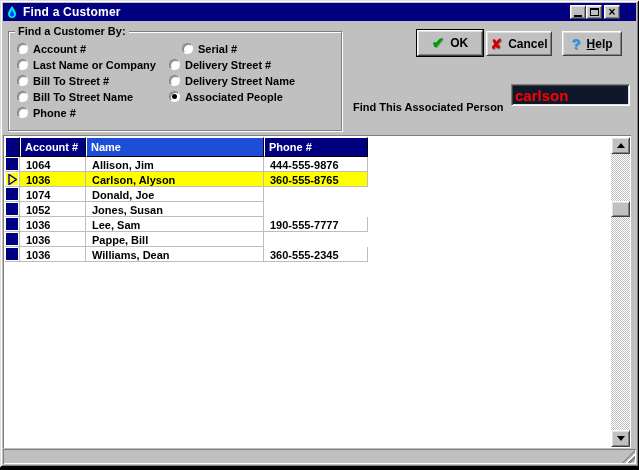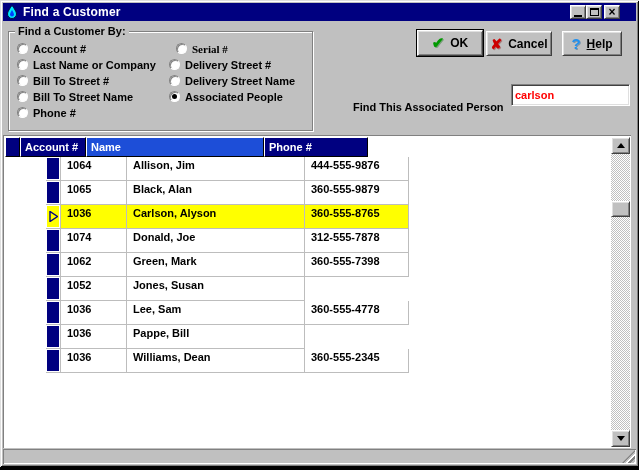--- a/index.html
+++ b/index.html
@@ -17,21 +17,21 @@
   .tb-btn { position:absolute; top:2px; width:16px; height:14px; background:#c0c0c0;
     border:1px solid; border-color:#fff #404040 #404040 #fff;
     box-shadow: inset 1px 1px 0 #dfdfdf, inset -1px -1px 0 #808080;
     display:flex; align-items:center; justify-content:center; }
   .tb-min { left:567px; } .tb-max { left:583px; } .tb-close { left:601px; }
   .g-min { width:8px; height:2px; background:#000; margin-top:7px; }
   .g-max { width:9px; height:8px; border:1px solid #000; border-top:2px solid #000; }
   .g-close { font-size:12px; font-weight:bold; color:#000; line-height:10px; font-family:"Liberation Sans",sans-serif; }
 
   
-  .groupbox { position:absolute; left:8px; top:31px; width:305px; height:100px;
+  .groupbox { position:absolute; left:8px; top:31px; width:334px; height:100px;
     border:1px solid #808080; box-shadow: 1px 1px 0 #fff, inset 1px 1px 0 #fff; }
   .legend { position:absolute; left:6px; top:-7px; background:#c0c0c0; padding:0 3px;
     font-size:11px; font-weight:bold; color:#000; }
   .radio-row { position:absolute; display:flex; align-items:center; height:13px; cursor:default; }
   .radio { width:11px; height:11px; border-radius:50%; background:#fff;
     border:1px solid; border-color:#808080 #fff #fff #808080;
     box-shadow: inset 1px 1px 0 #404040a0; position:relative; flex:none; }
   .radio.checked::after { content:""; position:absolute; left:2px; top:2px; width:5px; height:5px;
     border-radius:50%; background:#000; }
   .rlabel { font-size:11px; font-weight:bold; margin-left:5px; white-space:nowrap; }
@@ -45,34 +45,34 @@
   .btn-cancel { left:486px; top:31px; width:66px; height:25px; }
   .btn-help { left:562px; top:31px; width:60px; height:25px; }
   .ic-check { color:#009900; font-size:15px; font-weight:bold; text-shadow:1px 1px 0 #00660060; }
   .ic-x { color:#cc0000; font-size:14px; font-weight:bold; text-shadow:1px 1px 0 #80000060; }
   .ic-q { color:#2090f0; font-size:15px; font-weight:bold; text-shadow:1px 1px 0 #00509060; }
   .u { text-decoration:underline; }
 
   
   .search-label { position:absolute; left:353px; top:89px; font-size:11px; font-weight:bold;margin-top:12px; }
   .search-input { position:absolute; left:511px; top:84px; width:119px; height:22px;
-    background:#ffffff; border:1px solid; border-color:#808080 #fff #fff #808080;
+    background:#0f172a; border:1px solid; border-color:#808080 #fff #fff #808080;
     box-shadow: inset 1px 1px 0 #404040, inset -1px -1px 0 #dfdfdf;
-    font-family:"Liberation Sans",sans-serif; font-size:11px; font-weight:bold;
+    font-family:"Liberation Sans",sans-serif; font-size:15px; font-weight:bold;
     color:#ff0000; padding:0 3px; outline:none; }
 
   
   .listarea { position:absolute; left:3px; top:135px; width:628px; height:313px; background:#fff;
     border-top:1px solid #808080; border-left:1px solid #808080; }
   .grid { position:absolute; left:1px; top:1px; }
   .thead { display:flex; height:20px; }
   .hcell { background:#000080; color:#fff; font-size:11px; font-weight:bold;
     border:1px solid; border-color:#fff #000 #000 #fff; padding:3px 0 0 4px; }
   .hcell.sorted { background:#1d4ed8; }
-  .trow { display:flex; height:24px;padding-left:41px; }
+  .trow { display:flex; height:15px; }
   .tcell { font-size:11px; font-weight:bold; color:#000; background:#fff;
     border-right:1px solid #bdbdbd; border-bottom:1px solid #bdbdbd;
     padding:2px 0 0 6px; white-space:nowrap; overflow:hidden; }
   .w-gut { width:15px; flex:none; } .w-acc { width:66px; flex:none; }
   .w-name { width:178px; flex:none; } .w-ph { width:104px; flex:none; }
   .gutcell { background:#000080; box-shadow: inset 0 0 0 1px #fff; padding:0; }
   .trow.selected .tcell { background:#ffff00; }
   .trow.selected .gutcell { background:#ffff00; display:flex; align-items:center; justify-content:center; }
 
   
@@ -140,21 +140,21 @@
     </div>
     <div class="radio-row" style="left:8px; top:58px;">
       <span class="radio"></span>
       <span class="rlabel">Bill To Street Name</span>
     </div>
     <div class="radio-row" style="left:8px; top:74px;">
       <span class="radio"></span>
       <span class="rlabel">Phone #</span>
     </div>
 
-    <div class="radio-row" style="left:167px; top:10px;font-family:Liberation Serif, serif;">
+    <div class="radio-row" style="left:173px; top:10px;">
       <span class="radio"></span>
       <span class="rlabel">Serial #</span>
     </div>
     <div class="radio-row" style="left:160px; top:26px;text-align:right;">
       <span class="radio"></span>
       <span class="rlabel">Delivery Street #</span>
     </div>
     <div class="radio-row" style="left:160px; top:42px;align-items:center;">
       <span class="radio"></span>
       <span class="rlabel">Delivery Street Name</span>
@@ -189,58 +189,45 @@
         <span class="hcell w-name sorted">Name</span>
         <span class="hcell w-ph">Phone #</span>
       </div>
 
       <div class="trow">
         <span class="tcell w-gut gutcell"></span>
         <span class="tcell w-acc">1064</span>
         <span class="tcell w-name">Allison, Jim</span>
         <span class="tcell w-ph">444-555-9876</span>
       </div>
-      <div class="trow">
-        <span class="tcell w-gut gutcell"></span>
-        <span class="tcell w-acc">1065</span>
-        <span class="tcell w-name">Black, Alan</span>
-        <span class="tcell w-ph">360-555-9879</span>
-      </div>
       <div class="trow selected">
         <span class="tcell w-gut gutcell">
           <svg width="9" height="11" viewBox="0 0 9 11">
               <polygon points="1,0.5 8.5,5.5 1,10.5" fill="#ffff00" stroke="#000080" stroke-width="1.4"></polygon>
             </svg>
         </span>
         <span class="tcell w-acc">1036</span>
         <span class="tcell w-name">Carlson, Alyson</span>
         <span class="tcell w-ph">360-555-8765</span>
       </div>
       <div class="trow">
         <span class="tcell w-gut gutcell"></span>
         <span class="tcell w-acc">1074</span>
         <span class="tcell w-name">Donald, Joe</span>
-        <span class="tcell w-ph">312-555-7878</span>
-      </div>
-      <div class="trow">
-        <span class="tcell w-gut gutcell"></span>
-        <span class="tcell w-acc">1062</span>
-        <span class="tcell w-name">Green, Mark</span>
-        <span class="tcell w-ph">360-555-7398</span>
       </div>
       <div class="trow">
         <span class="tcell w-gut gutcell"></span>
         <span class="tcell w-acc">1052</span>
         <span class="tcell w-name">Jones, Susan</span>
       </div>
       <div class="trow">
         <span class="tcell w-gut gutcell"></span>
         <span class="tcell w-acc">1036</span>
         <span class="tcell w-name">Lee, Sam</span>
-        <span class="tcell w-ph">360-555-4778</span>
+        <span class="tcell w-ph">190-555-7777</span>
       </div>
       <div class="trow">
         <span class="tcell w-gut gutcell"></span>
         <span class="tcell w-acc">1036</span>
         <span class="tcell w-name">Pappe, Bill</span>
       </div>
       <div class="trow">
         <span class="tcell w-gut gutcell"></span>
         <span class="tcell w-acc">1036</span>
         <span class="tcell w-name">Williams, Dean</span>

